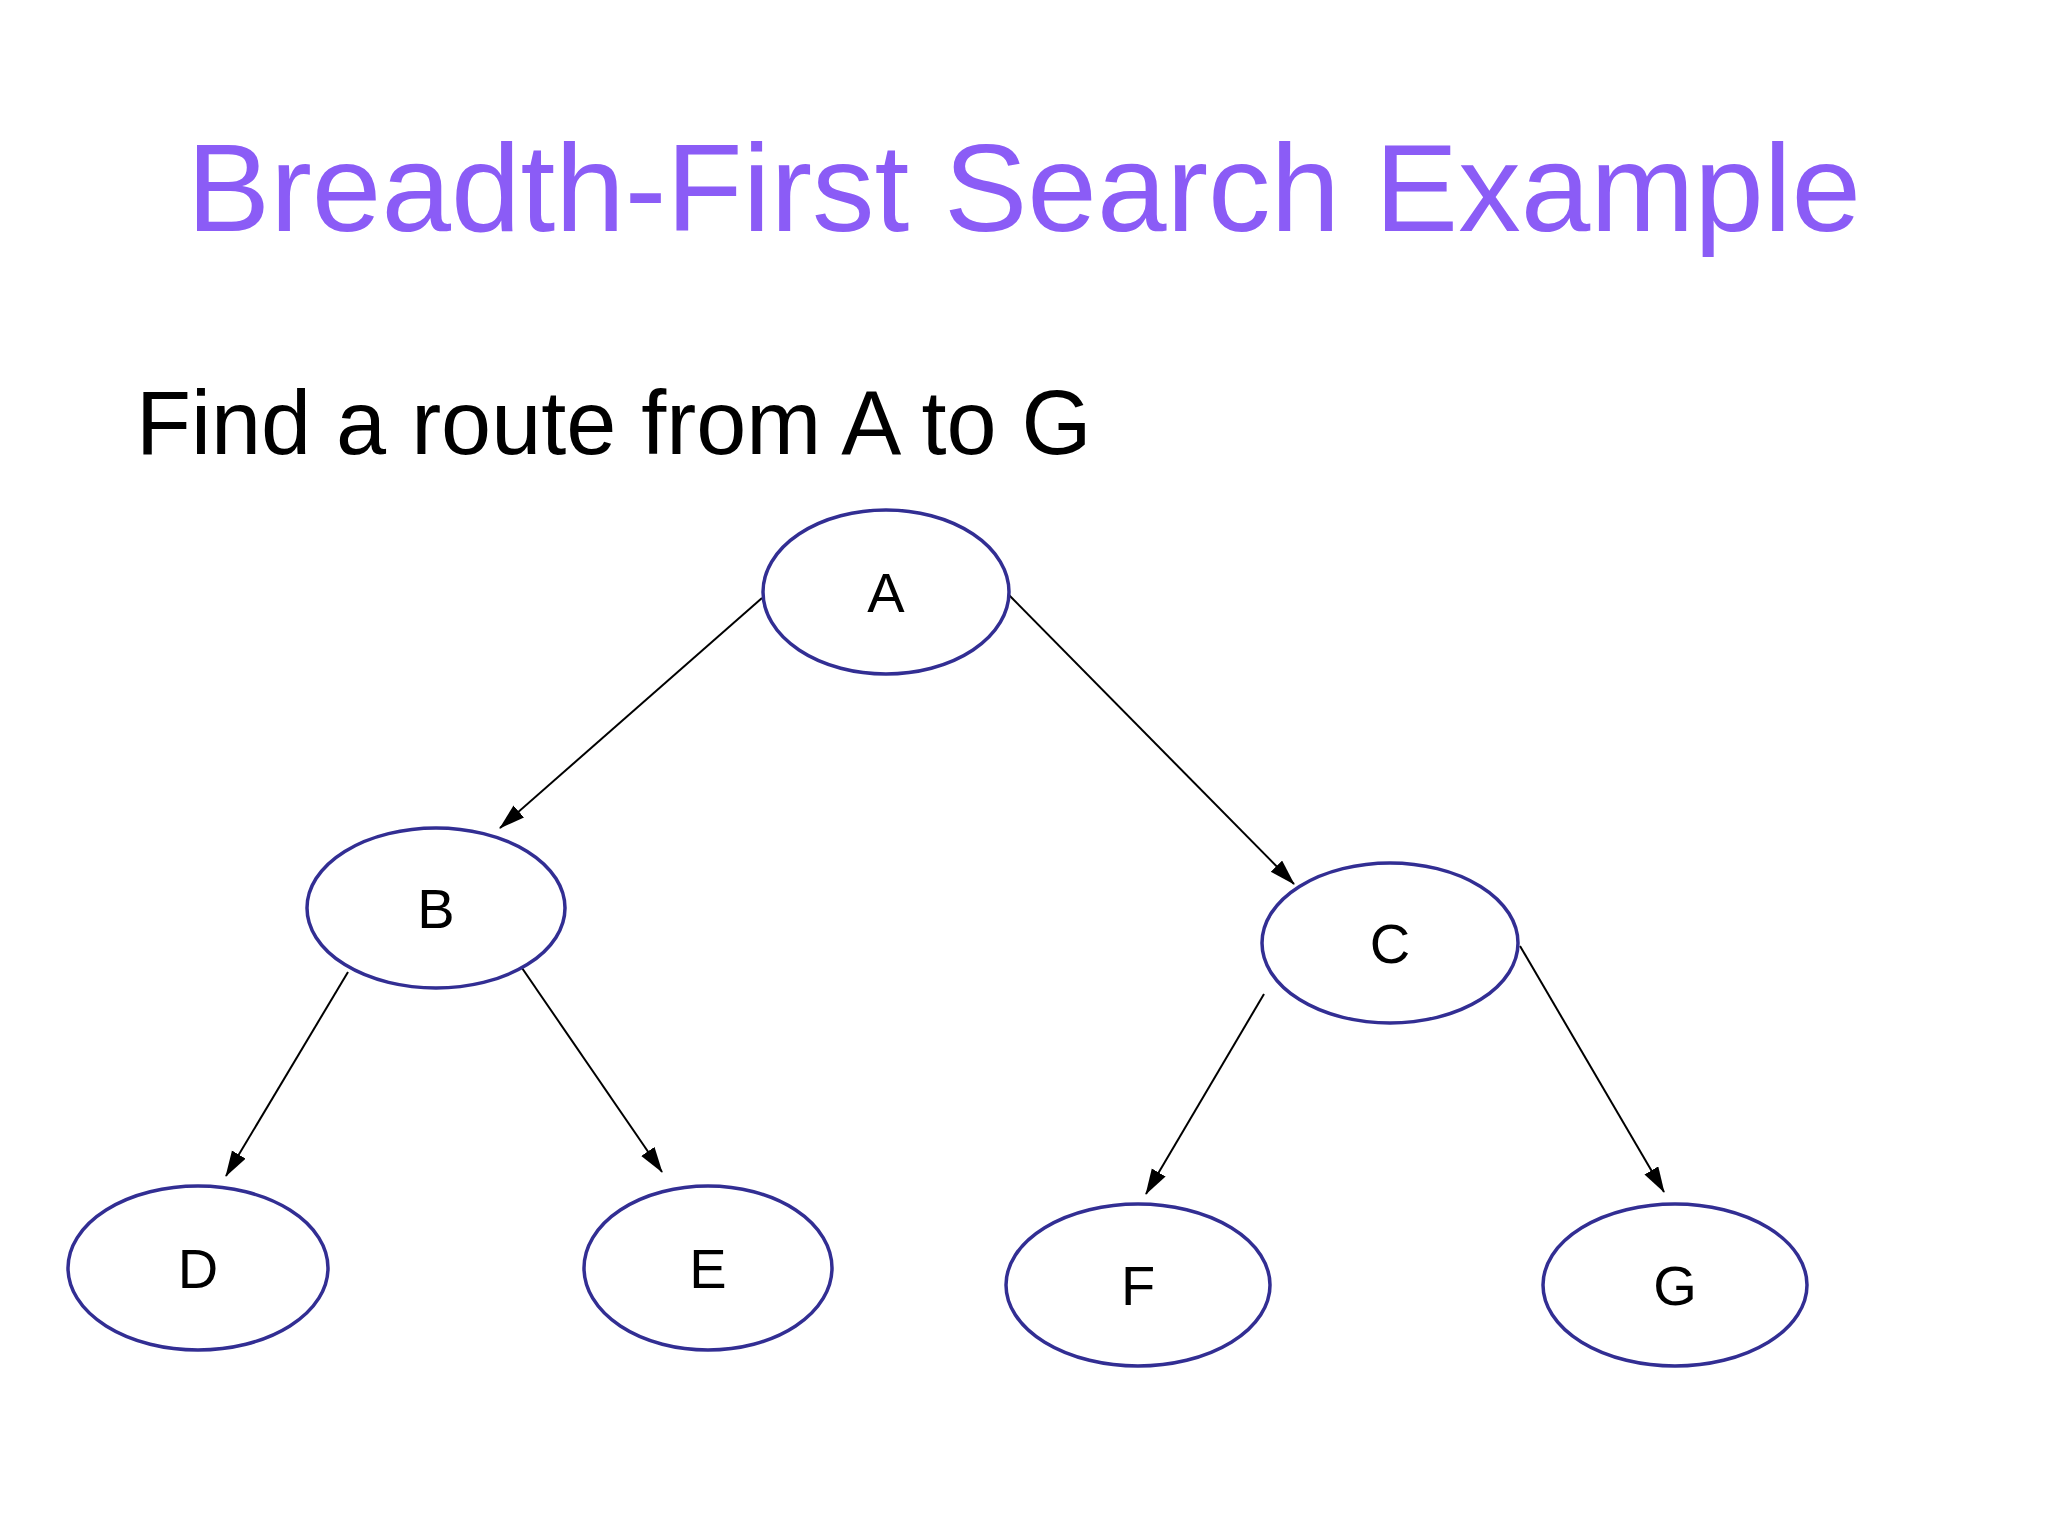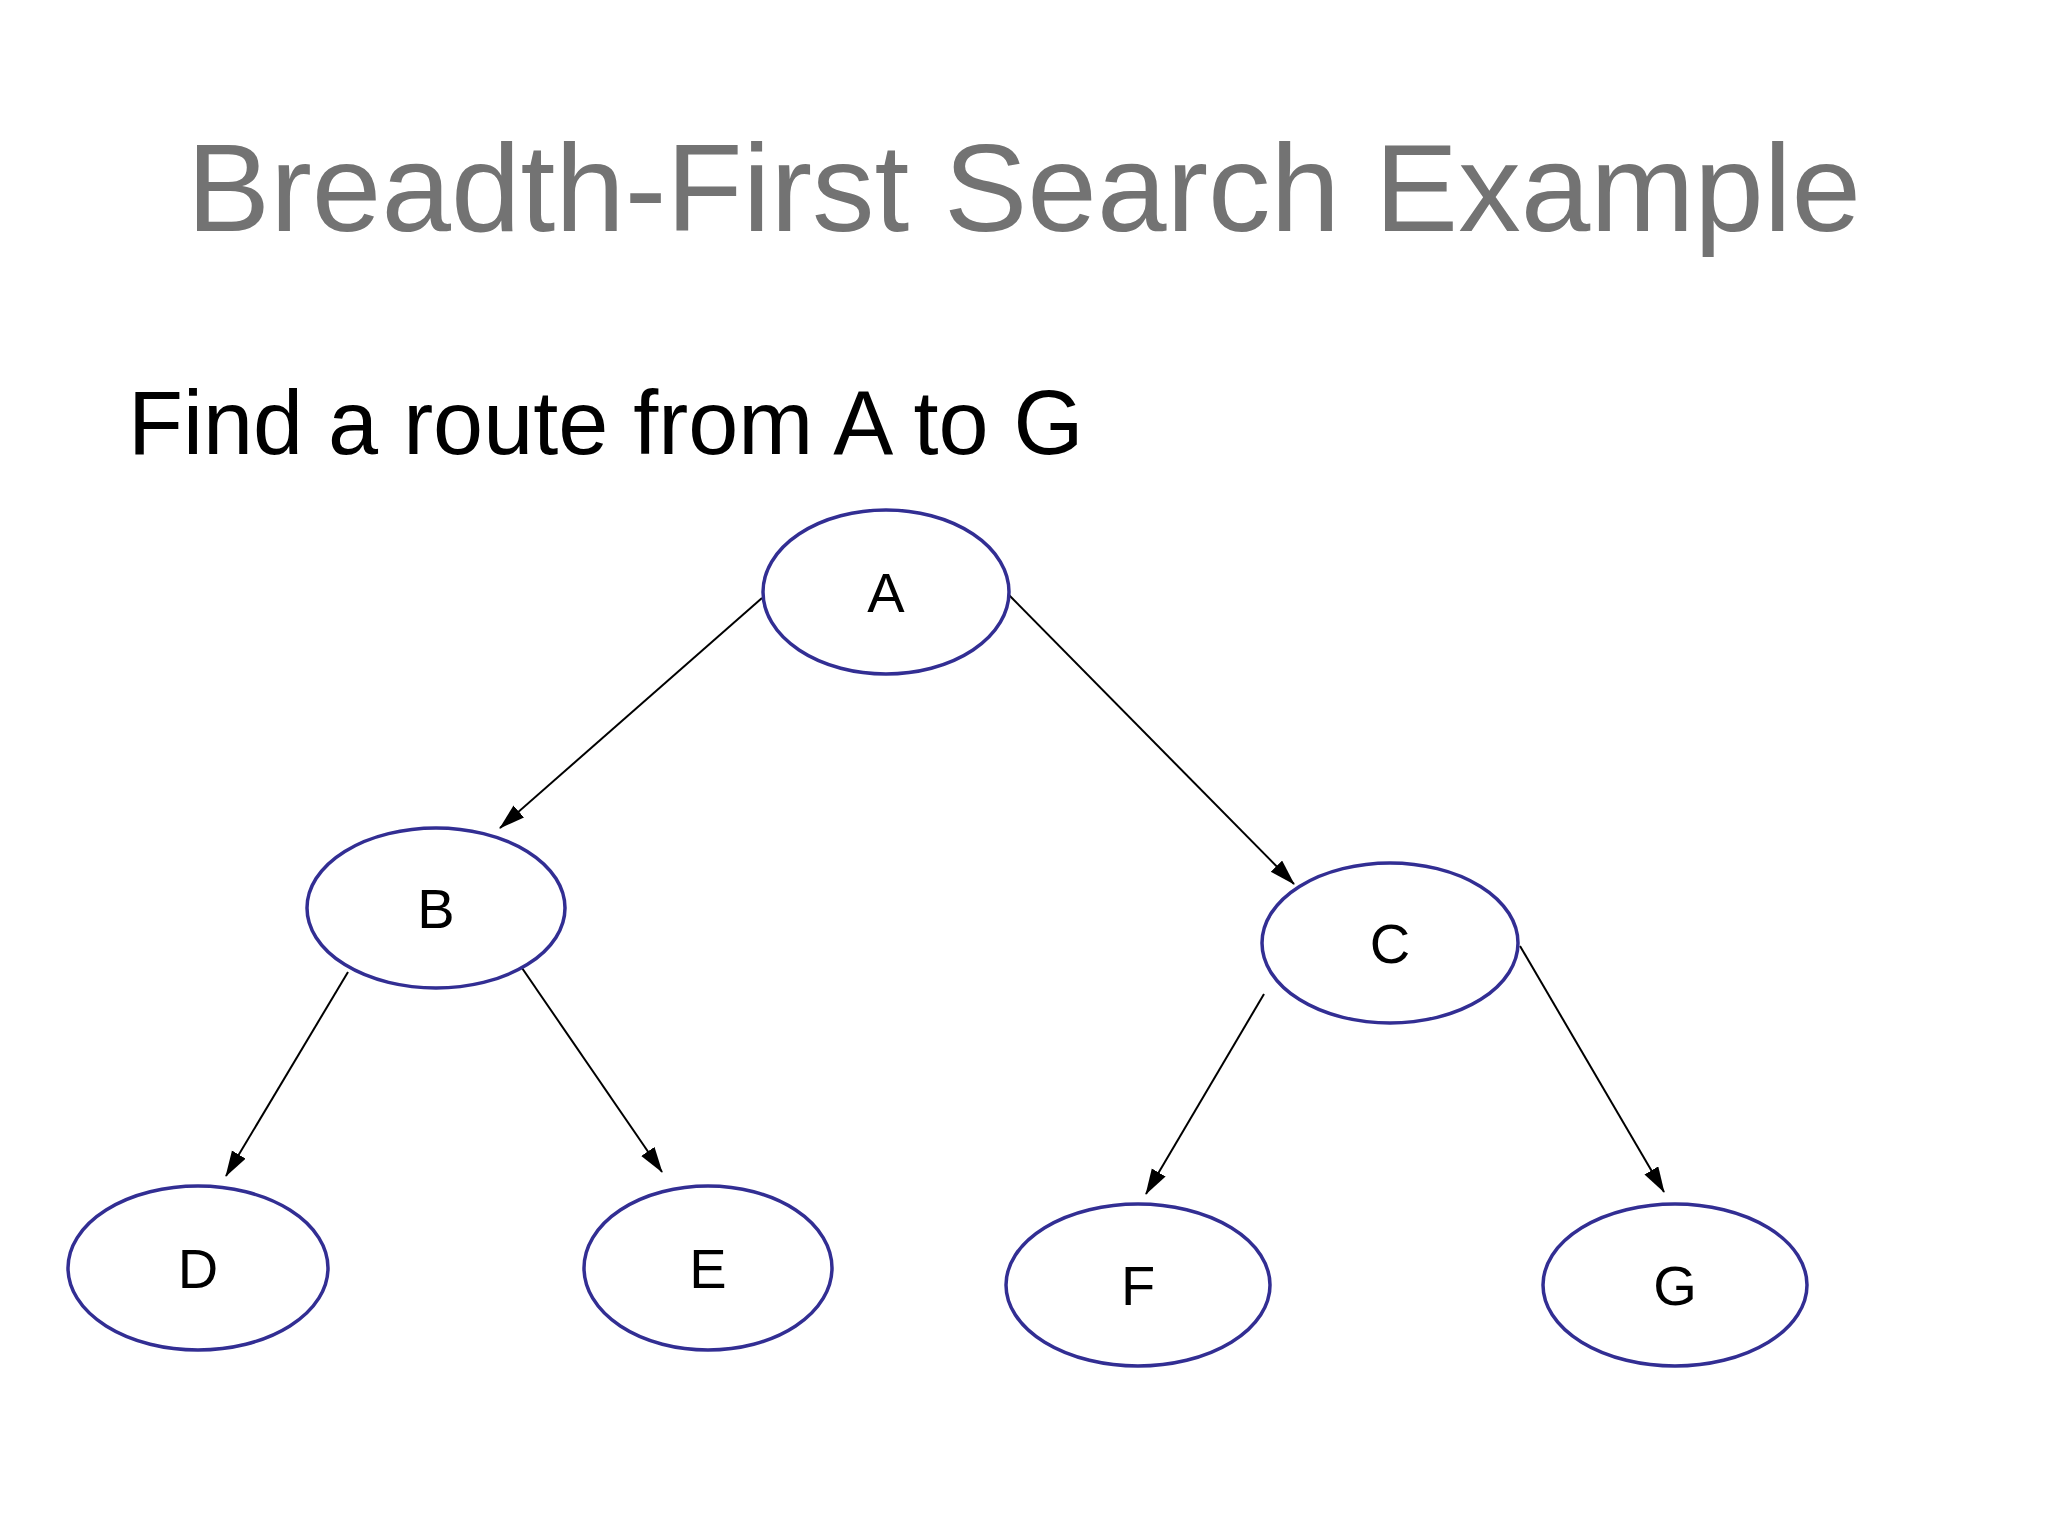--- a/index.html
+++ b/index.html
@@ -19,28 +19,28 @@
   }
   .slide-title {
     position: absolute;
     top: 125px;
     left: 0;
     width: 2048px;
     text-align: center;
     font-size: 125px;
     line-height: 1;
     font-weight: 400;
-    color: #737373;
+    color: #8b5cf6;
     letter-spacing: 0px;
     white-space: nowrap;
   }
   .slide-subtitle {
     position: absolute;
     top: 378px;
-    left: 128px;
+    left: 136px;
     font-size: 90px;
     line-height: 1;
     font-weight: 400;
     color: #000000;
     white-space: nowrap;
   }
   .diagram-svg {
     position: absolute;
     top: 0;
     left: 0;

